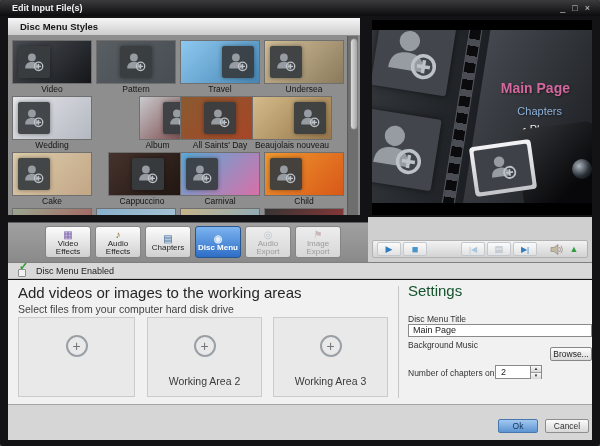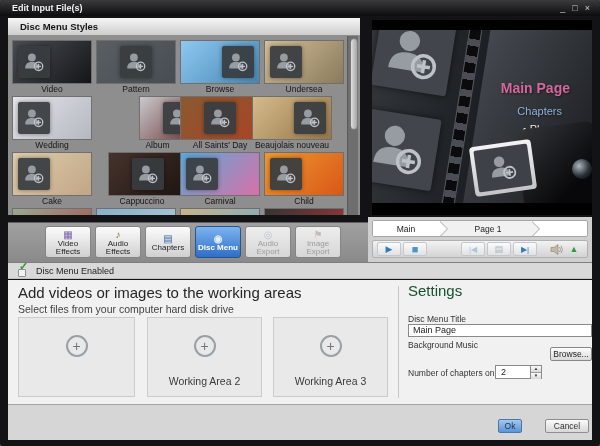--- a/index.html
+++ b/index.html
@@ -85,21 +85,21 @@
   .sinput{position:absolute;left:400px;height:13px;background:#fff;border:1px solid #8a8a8a;font-size:9px;color:#222;line-height:11px;padding:0 4px;overflow:hidden;white-space:nowrap;}
   .browse{position:absolute;left:542px;top:67px;width:42px;height:14px;background:linear-gradient(#fdfdfd,#dadada);border:1px solid #878787;border-radius:2px;font-size:8.5px;color:#222;text-align:center;line-height:12px;}
   .spinner{position:absolute;left:487px;top:85px;width:47px;height:14px;background:#fff;border:1px solid #8a8a8a;font-size:9px;color:#222;line-height:12px;padding-left:5px;}
   .spinbtns{position:absolute;right:0;top:0;bottom:0;width:11px;border-left:1px solid #8a8a8a;display:flex;flex-direction:column;}
   .spinbtns span{flex:1;background:linear-gradient(#fafafa,#d8d8d8);font-size:4.5px;color:#333;text-align:center;line-height:6px;}
   .spinbtns span:first-child{border-bottom:1px solid #9a9a9a;}
 
   
   .footer{position:absolute;left:8px;top:404px;width:584px;height:36px;background:#d6d6d6;border-top:1px solid #a4a4a4;}
   .btn{position:absolute;top:14px;height:14px;border-radius:2px;font-size:8.5px;text-align:center;line-height:12px;}
-  .btn.ok{left:490px;width:24px;background:linear-gradient(#a2c8f0,#5c94d2);border:1px solid #4878ae;color:#12325a;}
+  .btn.ok{left:490px;width:40px;background:linear-gradient(#a2c8f0,#5c94d2);border:1px solid #4878ae;color:#12325a;}
   .btn.cancel{left:537px;width:44px;background:linear-gradient(#fafafa,#d8d8d8);border:1px solid #8e8e8e;color:#333;}
 </style>
 </head>
 <body>
 
 <svg style="position:absolute;width:0;height:0">
   <defs>
     <g id="person">
       <circle cx="16" cy="11" r="7" fill="#969ca2"></circle>
       <path d="M4 31 q0 -12 12 -12 q12 0 12 12 z" fill="#969ca2"></path>
@@ -144,21 +144,21 @@
           <div class="tlabel">Pattern</div>
         </div>
         <div class="cell" style="left: 172px; top: 4px;">
           <div class="timg" style="background:linear-gradient(135deg,#8ec8f0,#4686b4)">
             <div class="phf pr">
               <svg viewBox="0 0 40 40">
                 <use href="#person"></use>
               </svg>
             </div>
           </div>
-          <div class="tlabel">Browse</div>
+          <div class="tlabel">Travel</div>
         </div>
         <div class="cell" style="left: 256px; top: 4px;">
           <div class="timg" style="background:linear-gradient(135deg,#d2be98,#8a7a5c)">
             <div class="phf pl">
               <svg viewBox="0 0 40 40">
                 <use href="#person"></use>
               </svg>
             </div>
           </div>
           <div class="tlabel">Undersea</div>
@@ -287,26 +287,20 @@
             <svg viewBox="0 0 40 40">
                 <use href="#person"></use>
               </svg>
           </div>
         </div>
       </div>
     </div>
   </div>
 
   <div class="navpanel">
-    <div class="crumbbar">
-        <span id="crumbs" style="display:flex;height:100%">
-          <span class="crumb c0">Main</span>
-          <span class="crumb c1">Page 1</span>
-        </span>
-      </div>
     <div class="toolbar">
       <div class="tbtn">
           <span style="color:#2f7cc0">▶</span>
         </div>
       <div class="tbtn">
           <span style="color:#4a94cc;font-size:11px">■</span>
         </div>
       <div class="tbtn" style="margin-left:32px">
           <span style="color:#a9c6de;font-size:8px">|◀</span>
         </div>

